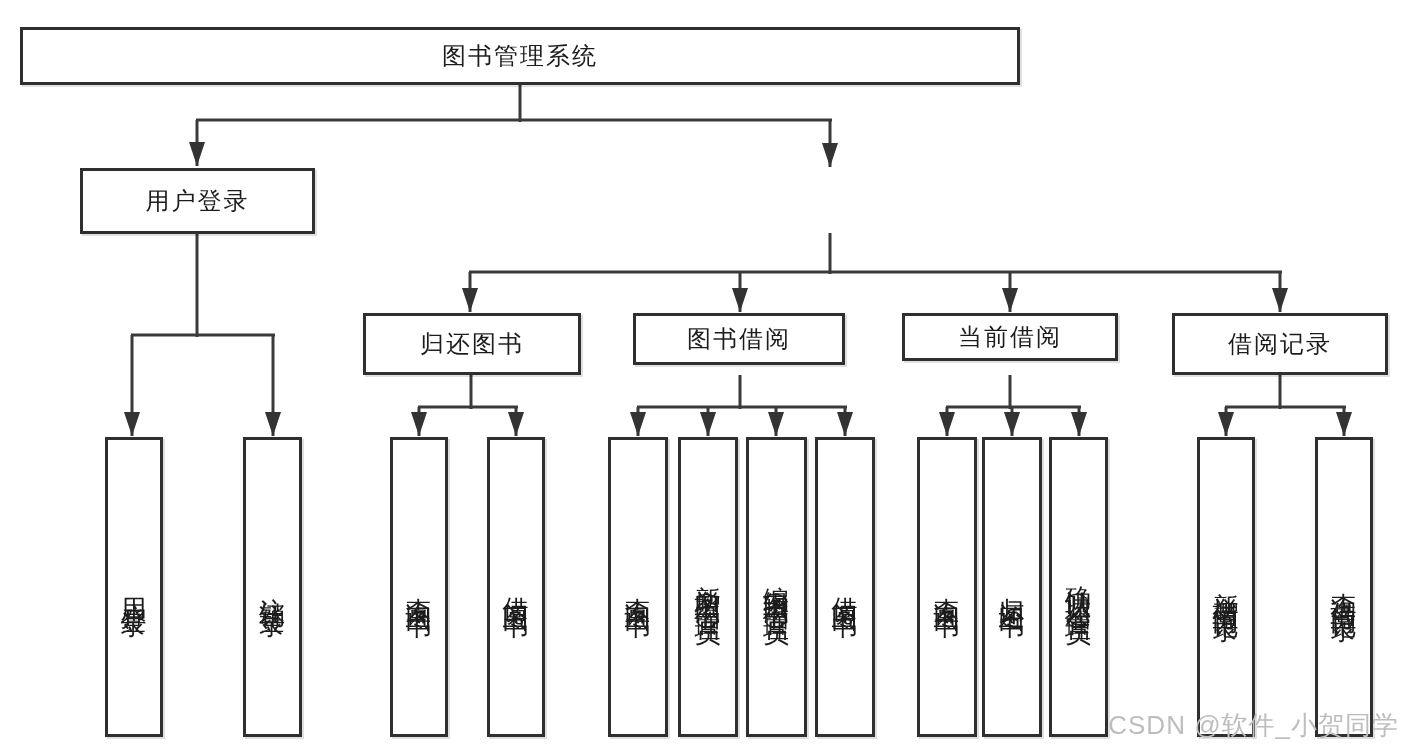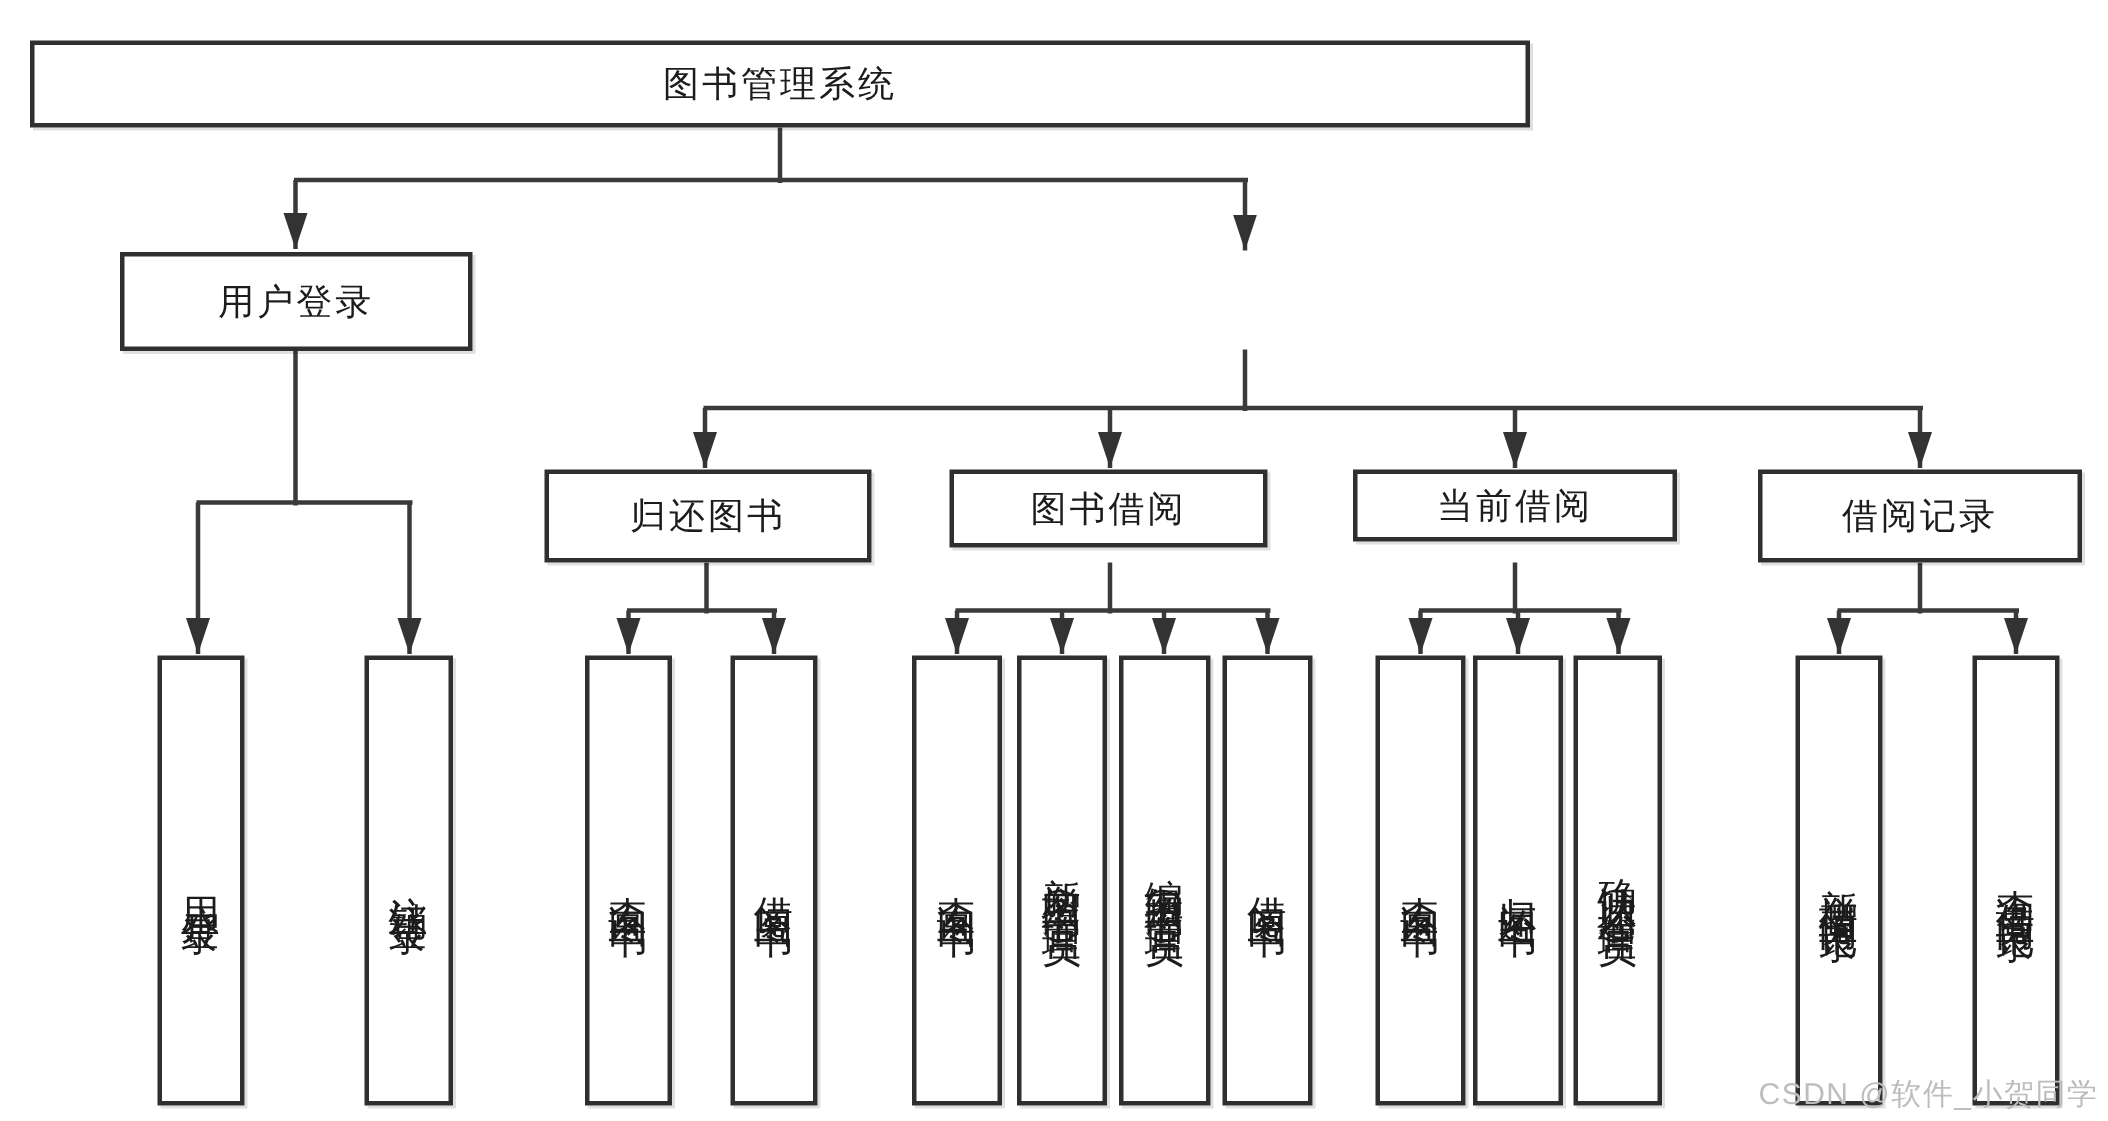--- a/index.html
+++ b/index.html
@@ -37,21 +37,21 @@
     writing-mode: vertical-rl;
     text-orientation: mixed;
     font-size: 26px;
     letter-spacing: 5px;
     line-height: 1;
   }
   .watermark {
     position: absolute;
     right: 6px;
     bottom: 4px;
-    font-size: 20px;
+    font-size: 26px;
     color: #bdbdbd;
     letter-spacing: 1px;
     white-space: nowrap;
     z-index: 10;
   }
 </style>
 </head>
 <body>
 
 <div class="canvas">

